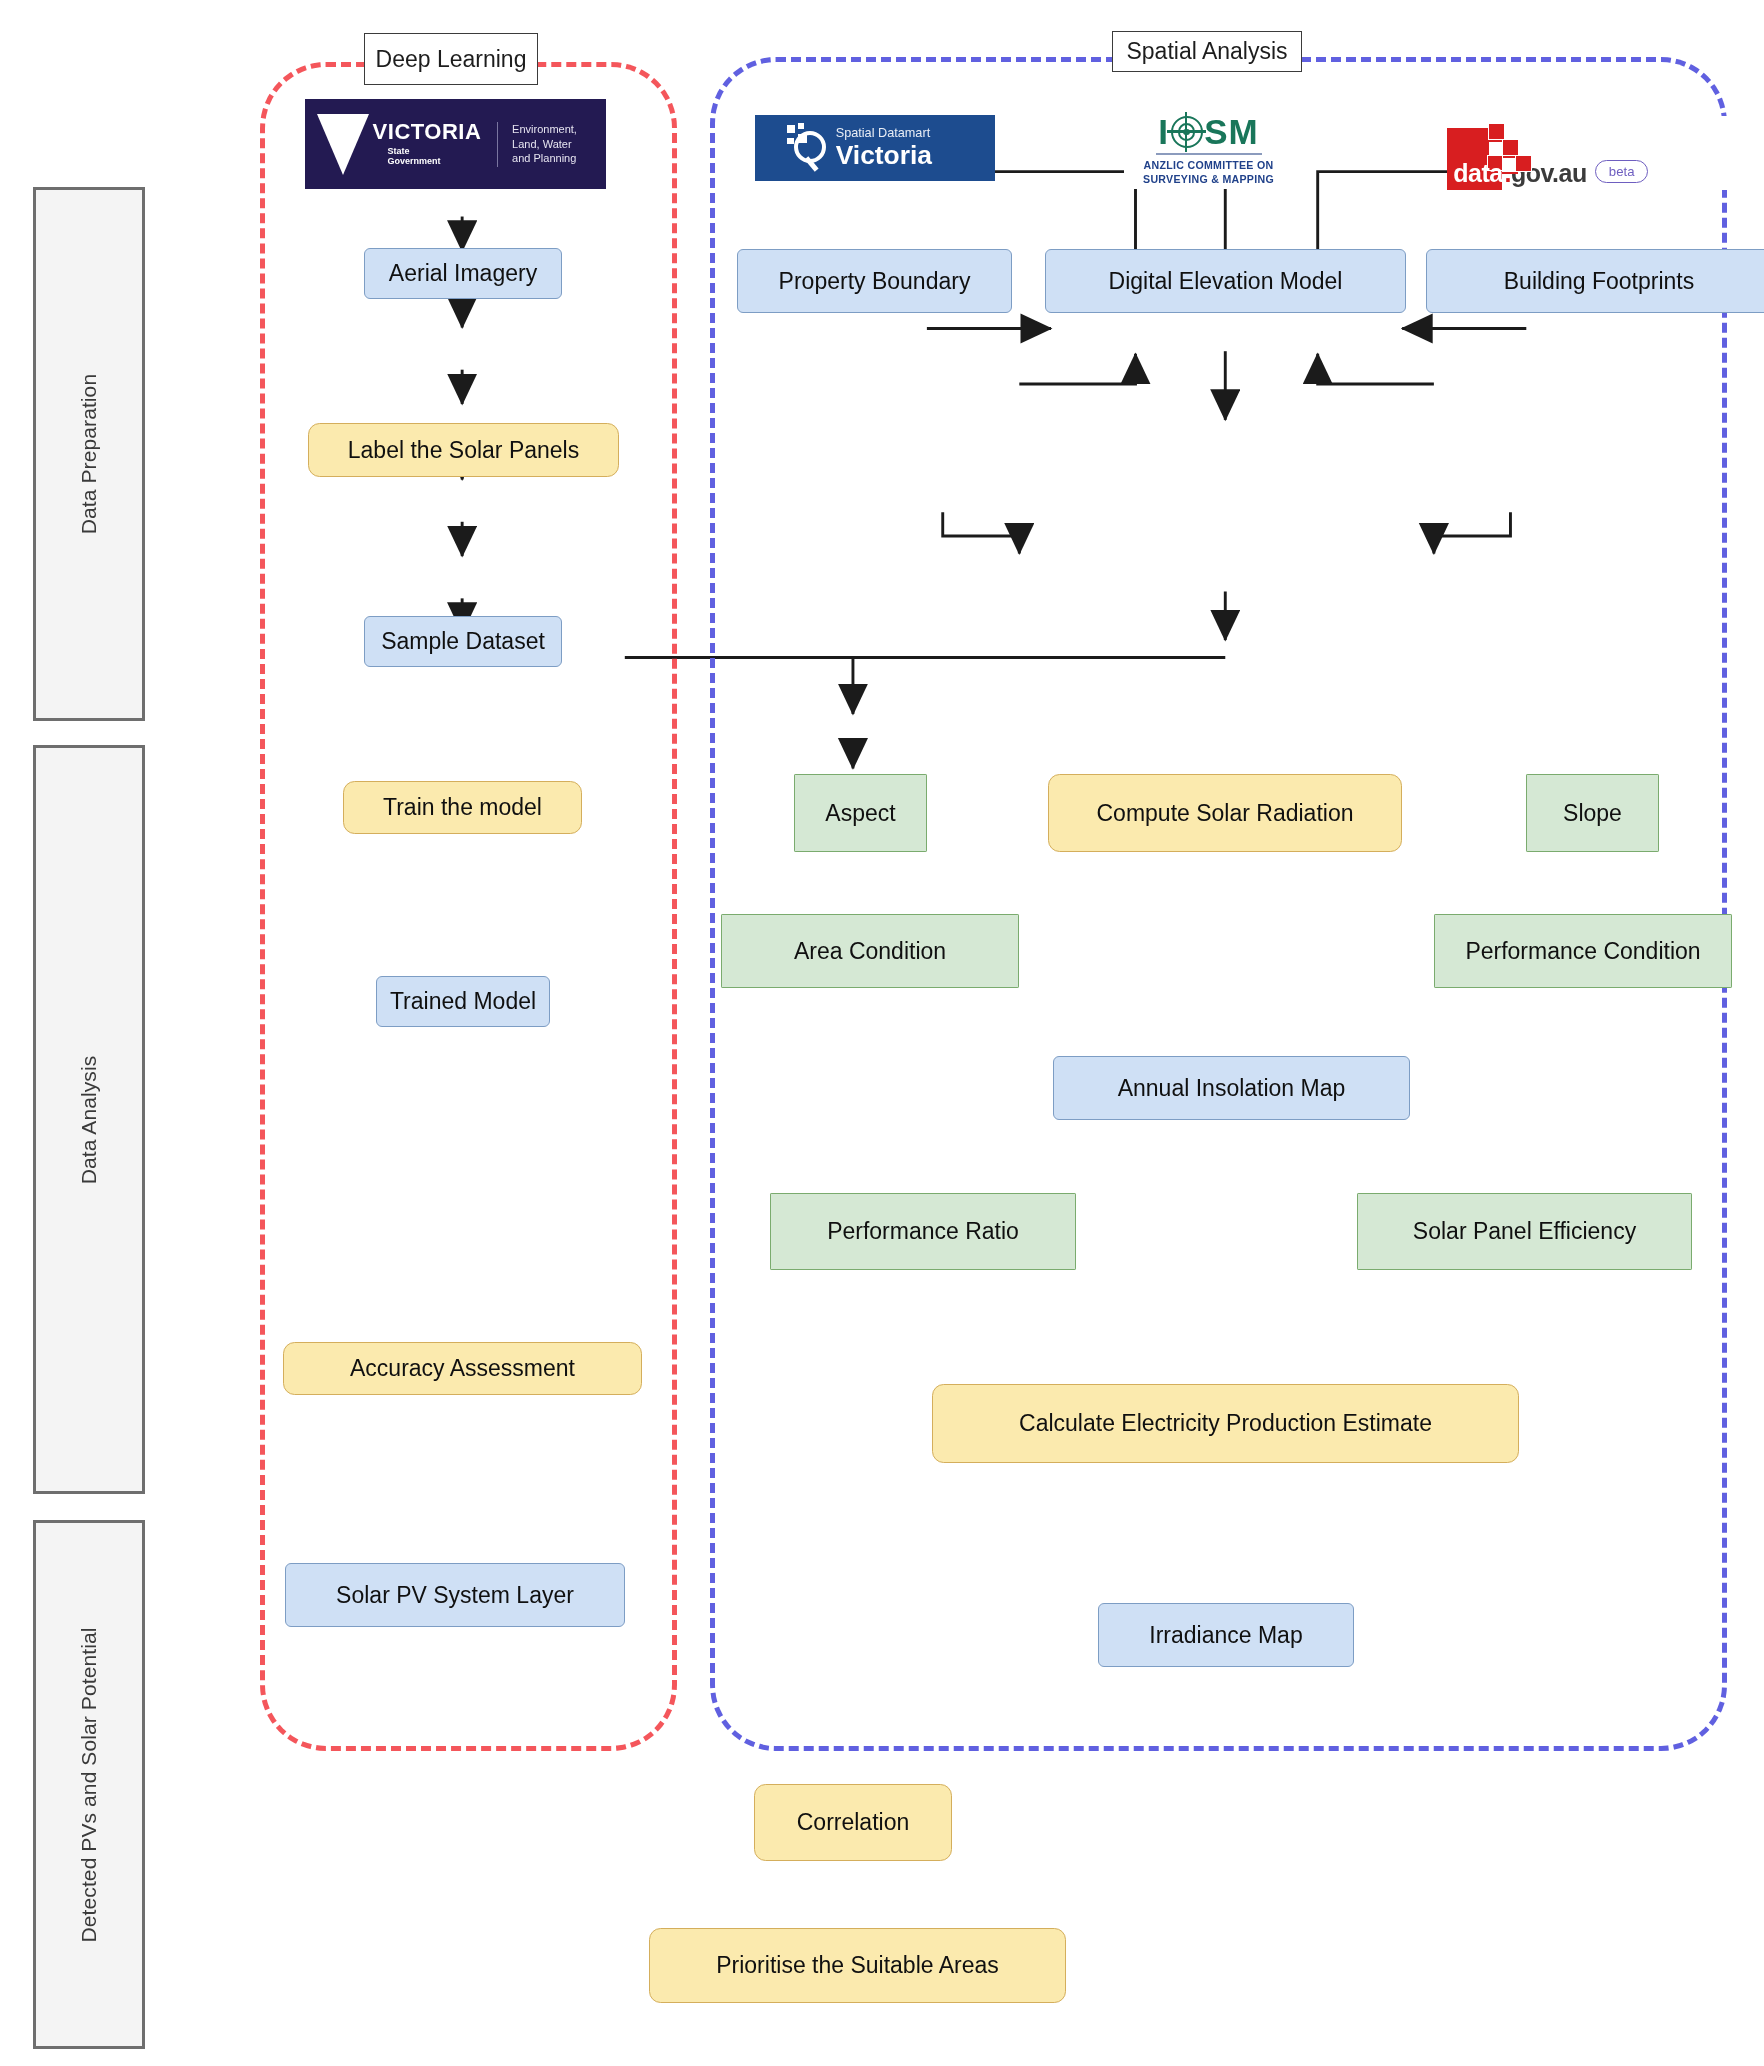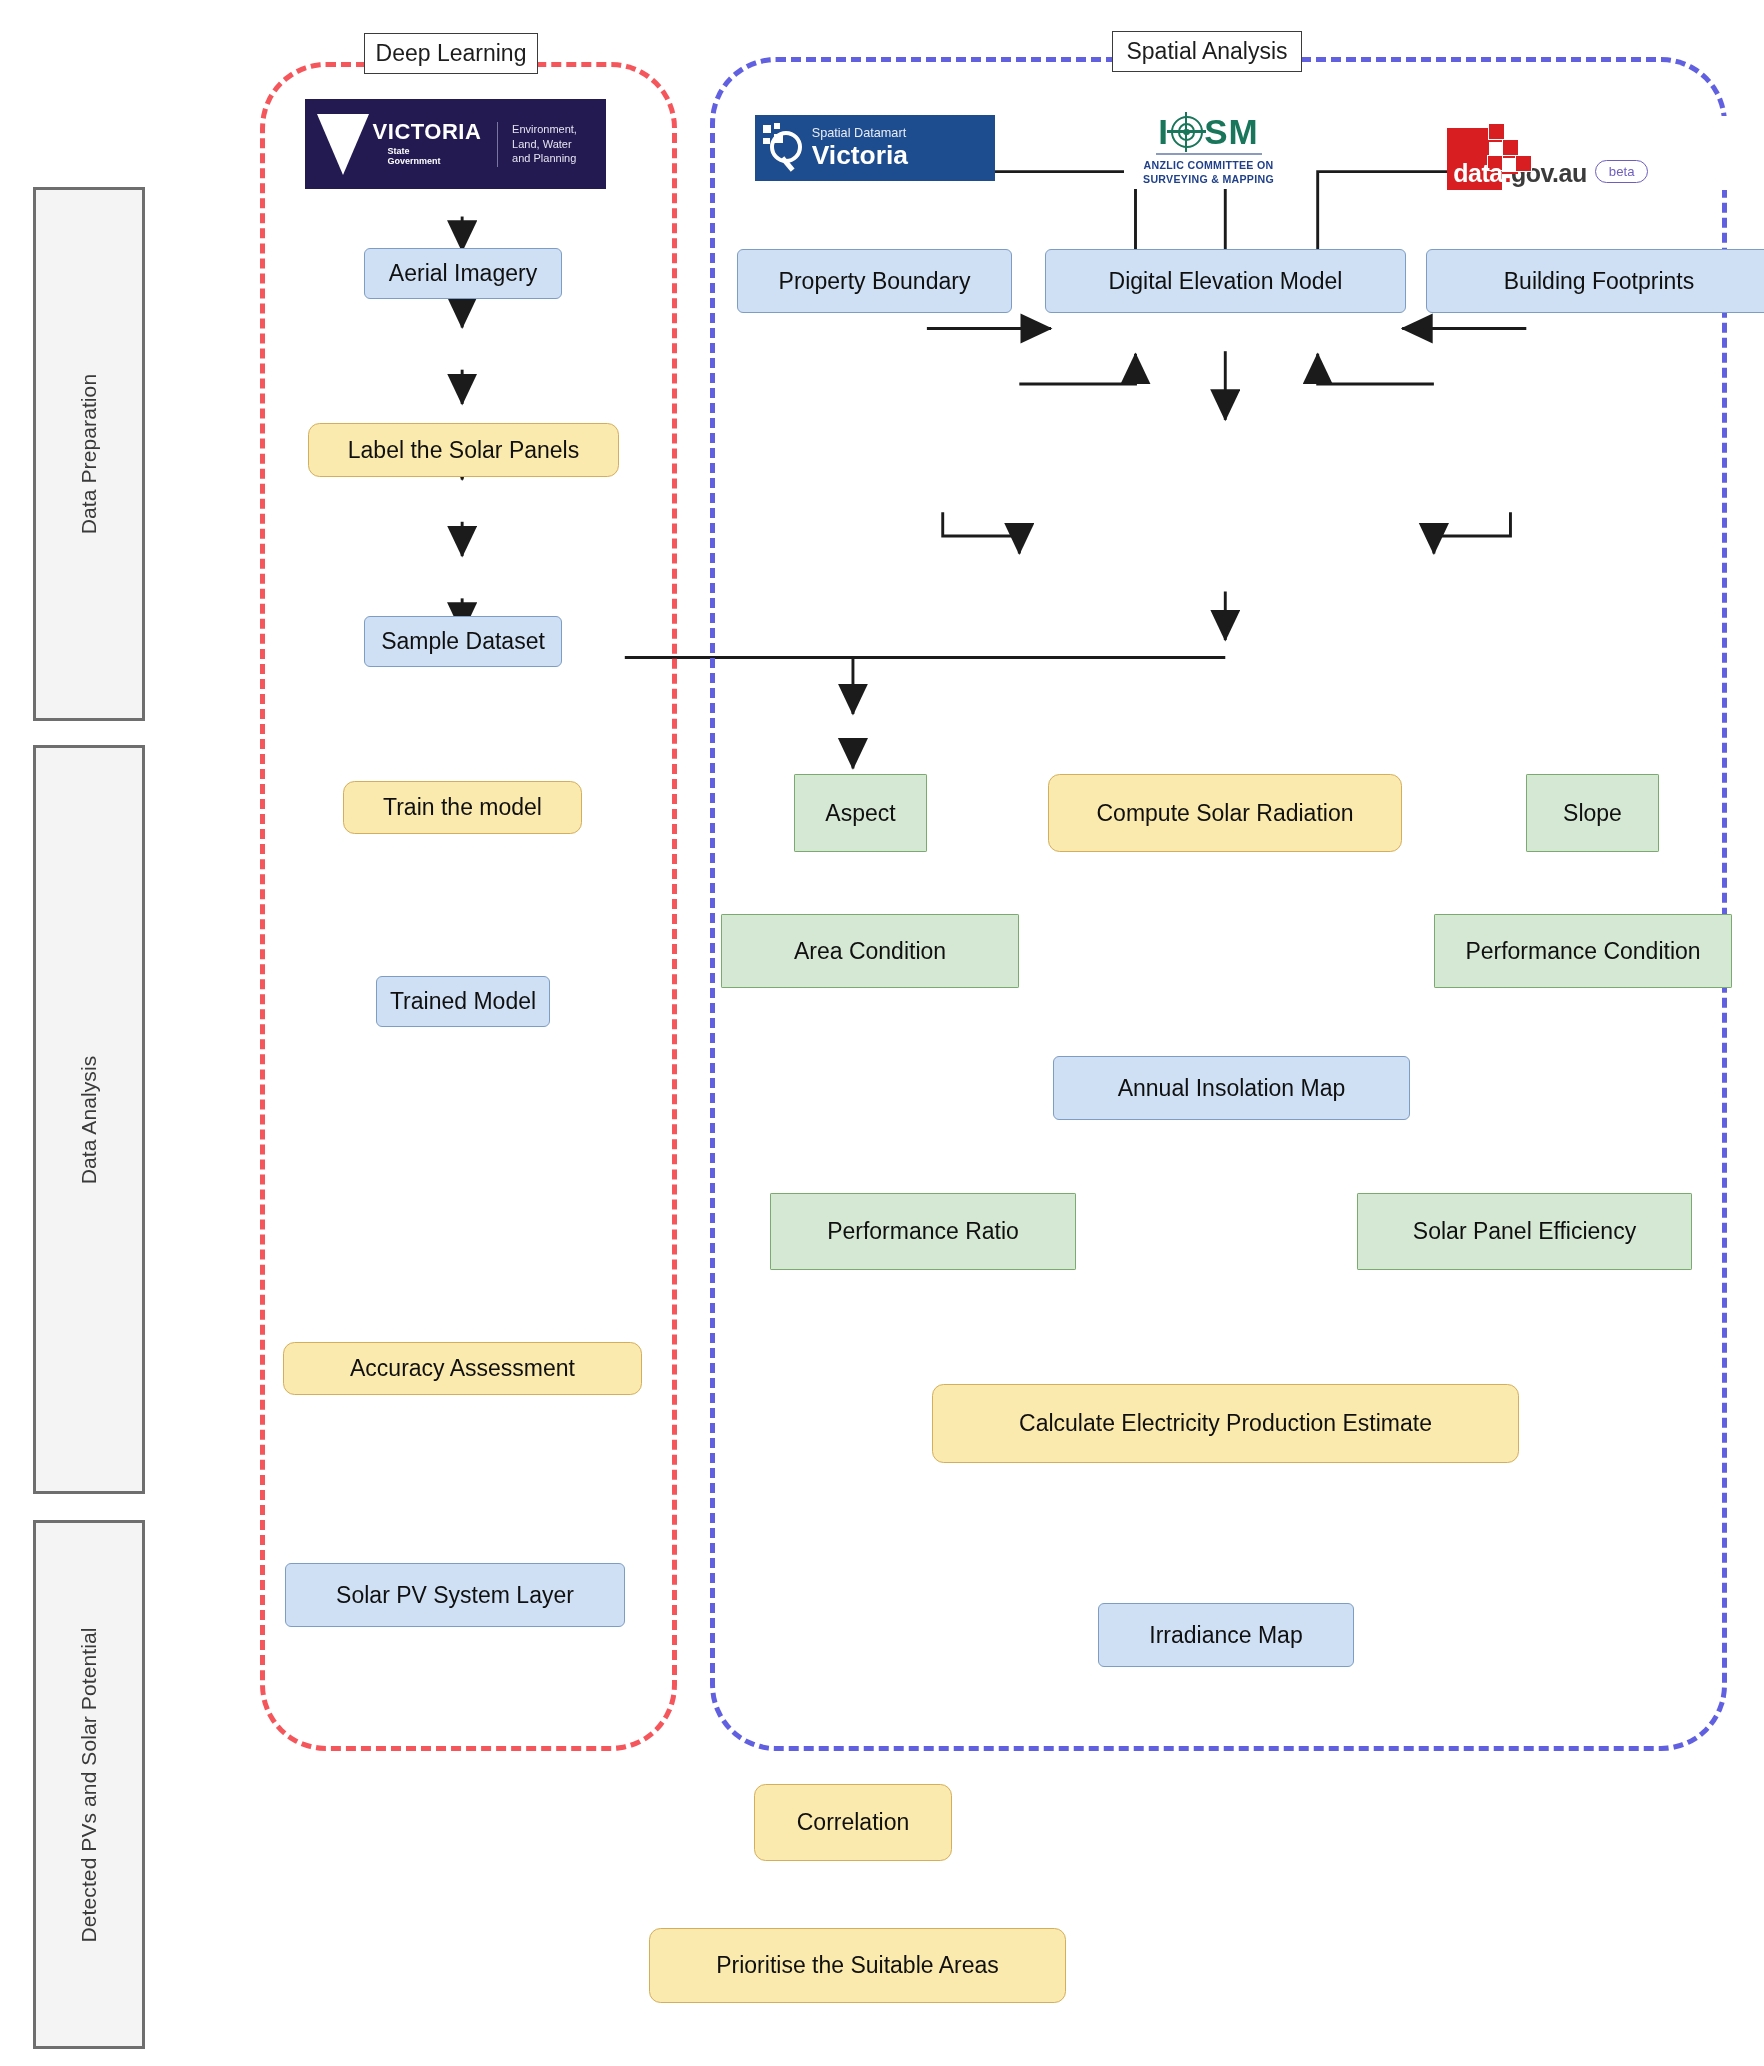--- a/index.html
+++ b/index.html
@@ -161,21 +161,21 @@
   <div class="phase" style="left:33px;top:745px;width:112px;height:749px;">
     <span class="ptext">Data Analysis</span>
   </div>
   <div class="phase" style="left:33px;top:1520px;width:112px;height:529px;">
     <span class="ptext">Detected PVs and Solar Potential</span>
   </div>
 
   <div class="group dl" style="left:260px;top:62px;width:417px;height:1689px;"></div>
   <div class="group sa" style="left:710px;top:57px;width:1017px;height:1694px;"></div>
 
-  <div class="gtag" style="left:364px;top:33px;width:174px;height:41px;">
+  <div class="gtag" style="left:364px;top:33px;width:174px;height:52px;">
     <span>Deep Learning</span>
   </div>
   <div class="gtag" style="left:1112px;top:31px;width:190px;height:41px;">
     <span>Spatial Analysis</span>
   </div>
 
   <div class="logo vic" style="left:305px;top:99px;width:301px;height:90px;">
     <div class="tri"></div>
     <div class="vwrap">
       <div class="vw1">VICTORIA</div>
@@ -185,21 +185,21 @@
       </div>
     </div>
     <div class="sep"></div>
     <div class="vright">
       <div>Environment,</div>
       <div>Land, Water</div>
       <div>and Planning</div>
     </div>
   </div>
 
-  <div class="logo sdm" style="left:755px;top:115px;width:240px;height:66px;">
+  <div class="logo sdm" style="left:755px;top:115px;width:240px;height:66px;padding-left:24px;">
     <div class="glass">
       <div class="ring"></div>
         <div class="stick"></div>
       <span class="px" style="left:1.1px;top:2.1px;width:8px;height:8px;"></span>
       <span class="px" style="left:11.6px;top:0px;width:6.3px;height:6.3px;"></span>
       <span class="px" style="left:1.1px;top:15px;width:6.3px;height:6.3px;"></span>
       <span class="px" style="left:11.6px;top:11.6px;width:9px;height:9px;"></span>
     </div>
     <div style="margin-left:5.3px;">
       <div class="sw1">Spatial Datamart</div>

